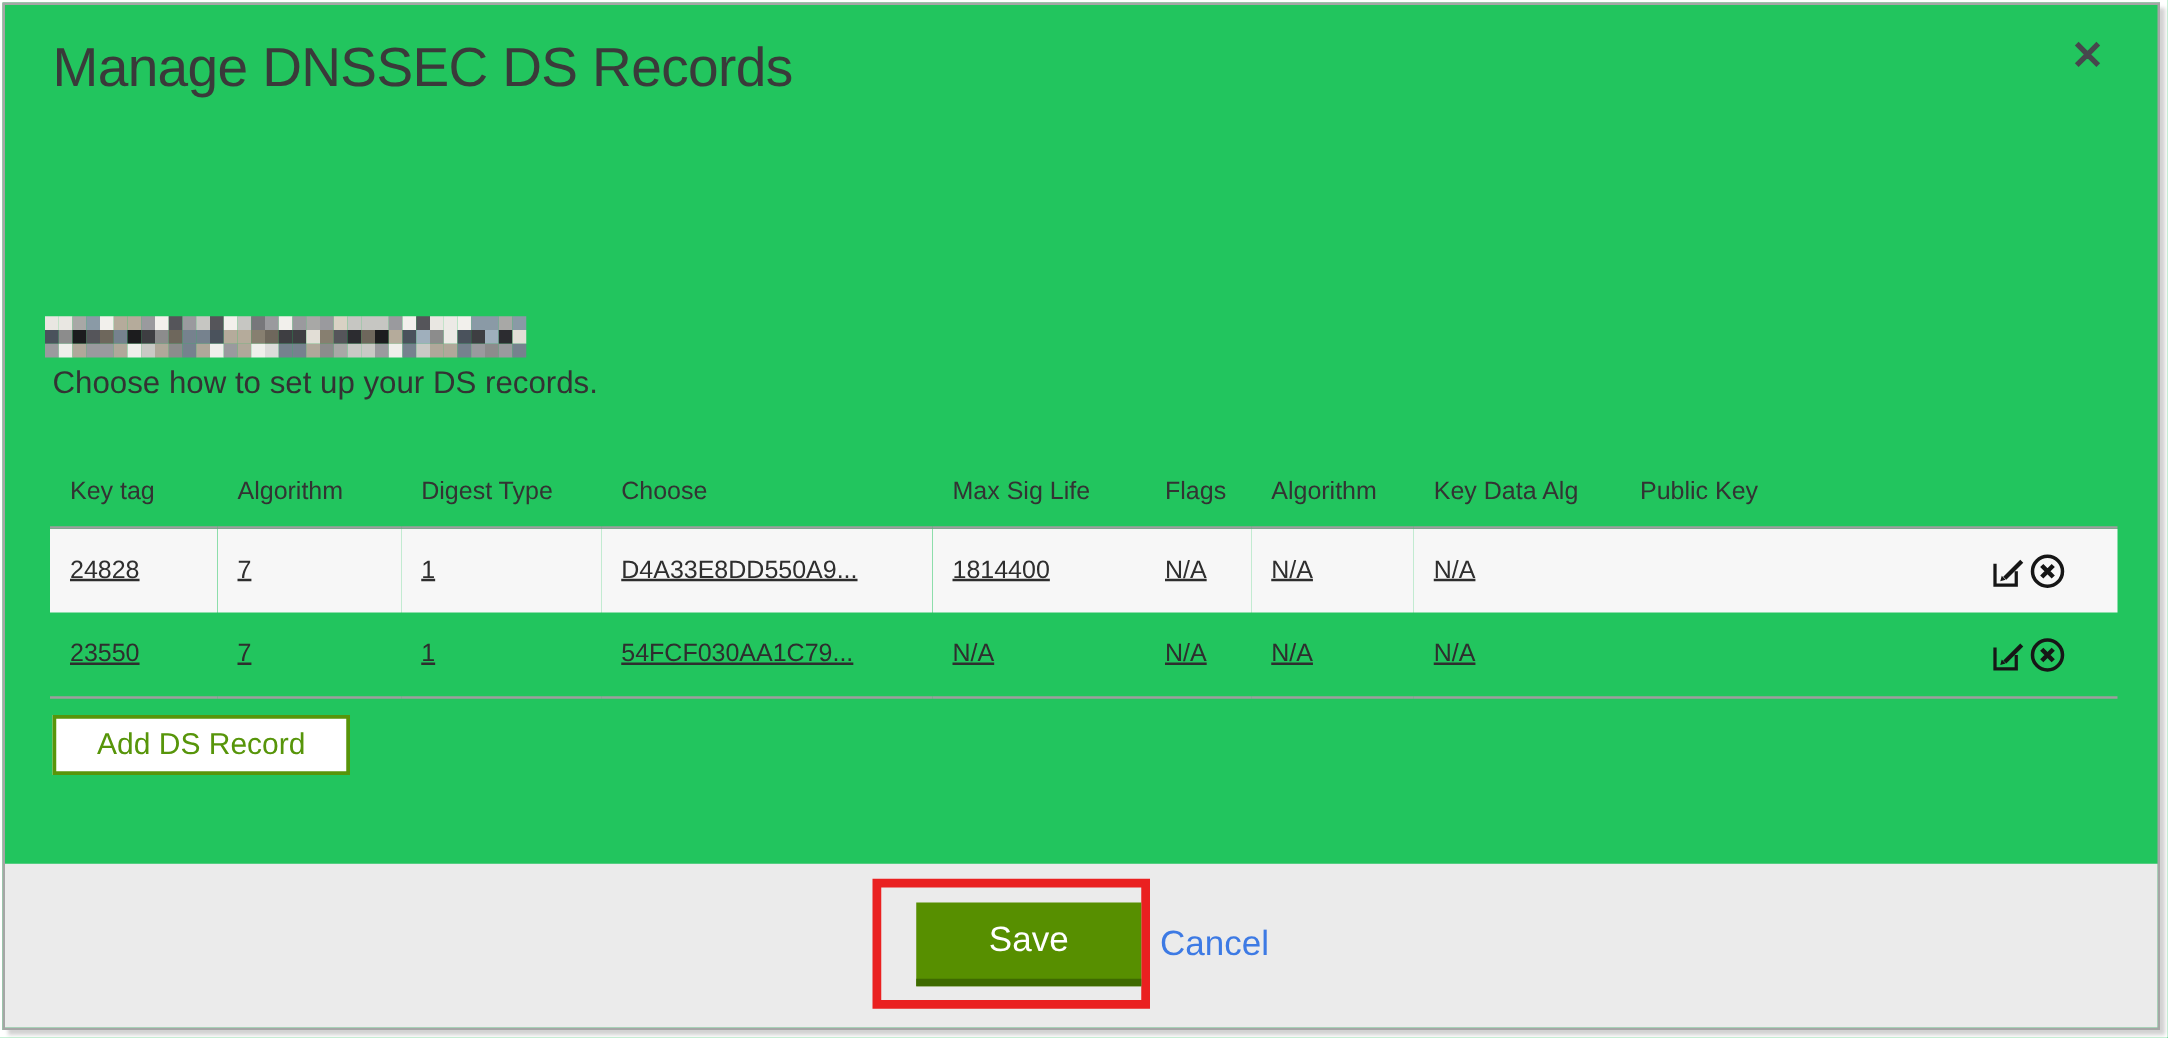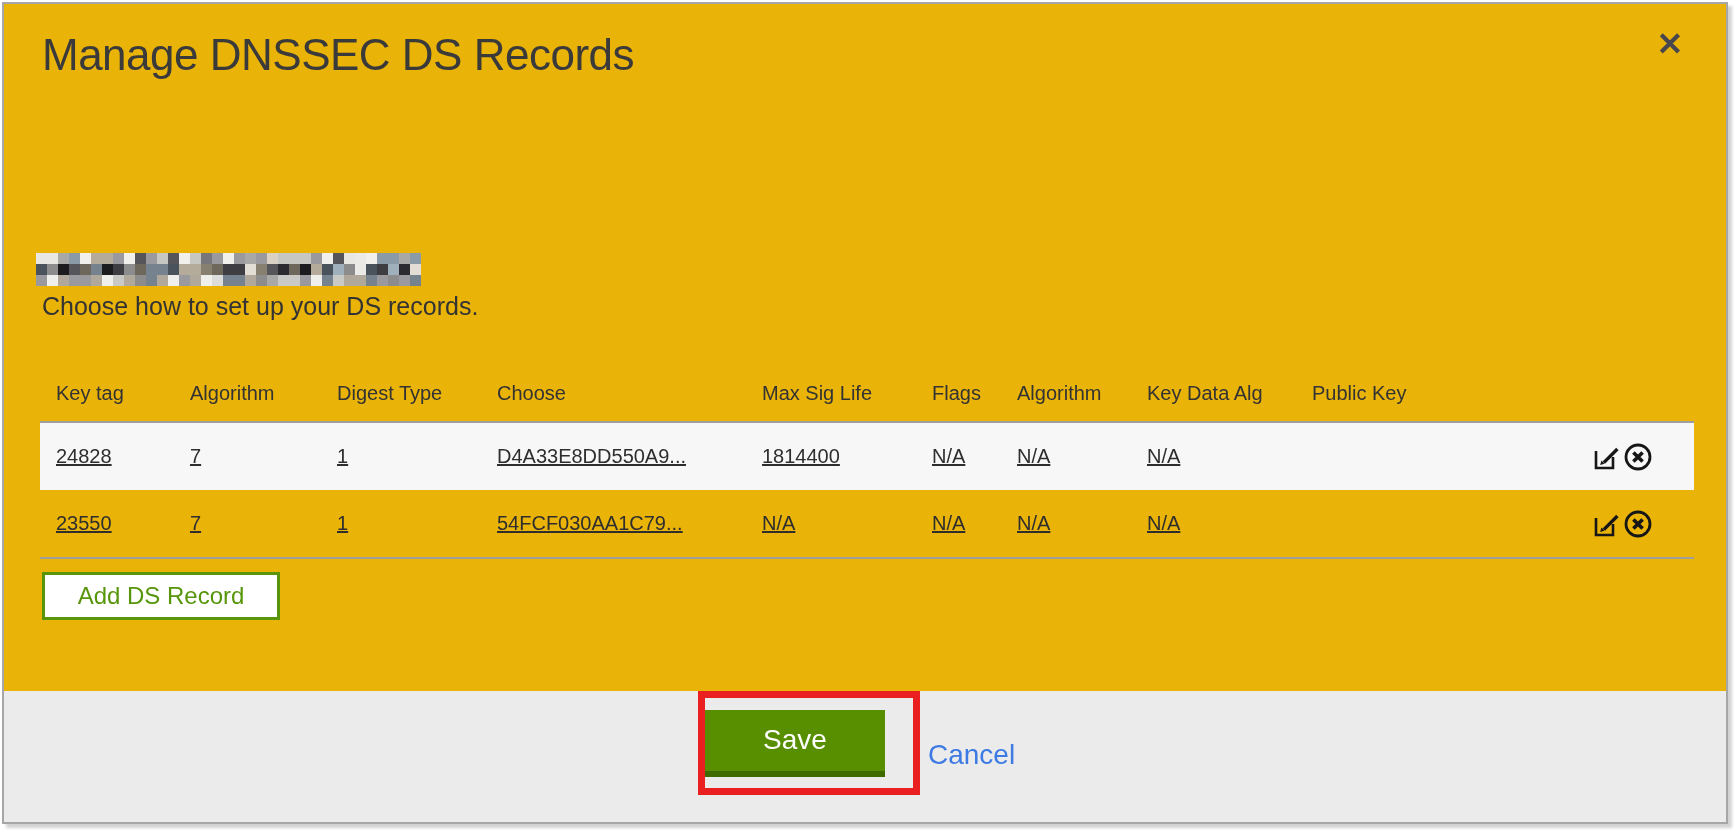--- a/index.html
+++ b/index.html
@@ -6,21 +6,21 @@
   html, body {
     width: 1734px; height: 830px;
     background: #ffffff;
     font-family: "Liberation Sans", sans-serif;
     overflow: hidden;
   }
   .modal {
     position: absolute;
     left: 2px; top: 2px;
     width: 1726px; height: 822px;
-    background: #eab308;
+    background: #22c55e;
     border: 2px solid #a6a6a6;
     box-shadow: 4px 4px 3px rgba(0,0,0,0.18);
   }
   .modal-title {
     position: absolute; left: 38px; top: 26px;
     font-size: 44px; font-weight: 400;
     color: #3a3a3a; letter-spacing: -0.5px;
   }
   .close-btn {
     position: absolute; right: 36px; top: 20px;
@@ -86,24 +86,24 @@
     font-size: 24px;
     font-family: "Liberation Sans", sans-serif;
     cursor: pointer;
   }
   .modal-footer {
     position: absolute; left: 0; right: 0; bottom: 0;
     height: 131px;
     background: #ebebeb;
   }
   .save-annotation {
-    position: absolute; left: 694px; top: 0;
+    position: absolute; left: 694px; top: 12px;
     width: 222px; height: 104px;
     border: 7px solid #ea2020;
-    display: flex; align-items: center; justify-content: flex-start;
+    display: flex; align-items: center; justify-content: flex-end;
   }
   .save-btn {
     width: 180px; height: 67px;
     background: #578f00;
     border: none;
     border-bottom: 6px solid #3e6a00;
     color: #ffffff;
     font-size: 28px;
     font-family: "Liberation Sans", sans-serif;
     cursor: pointer;

